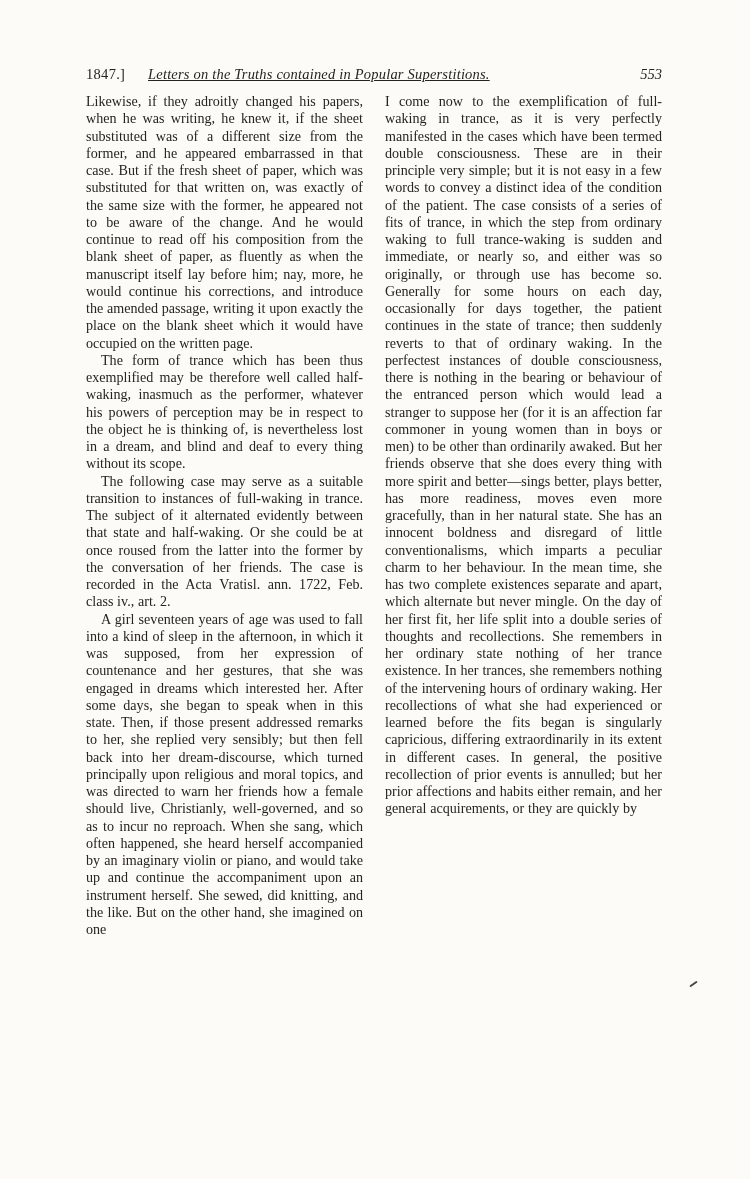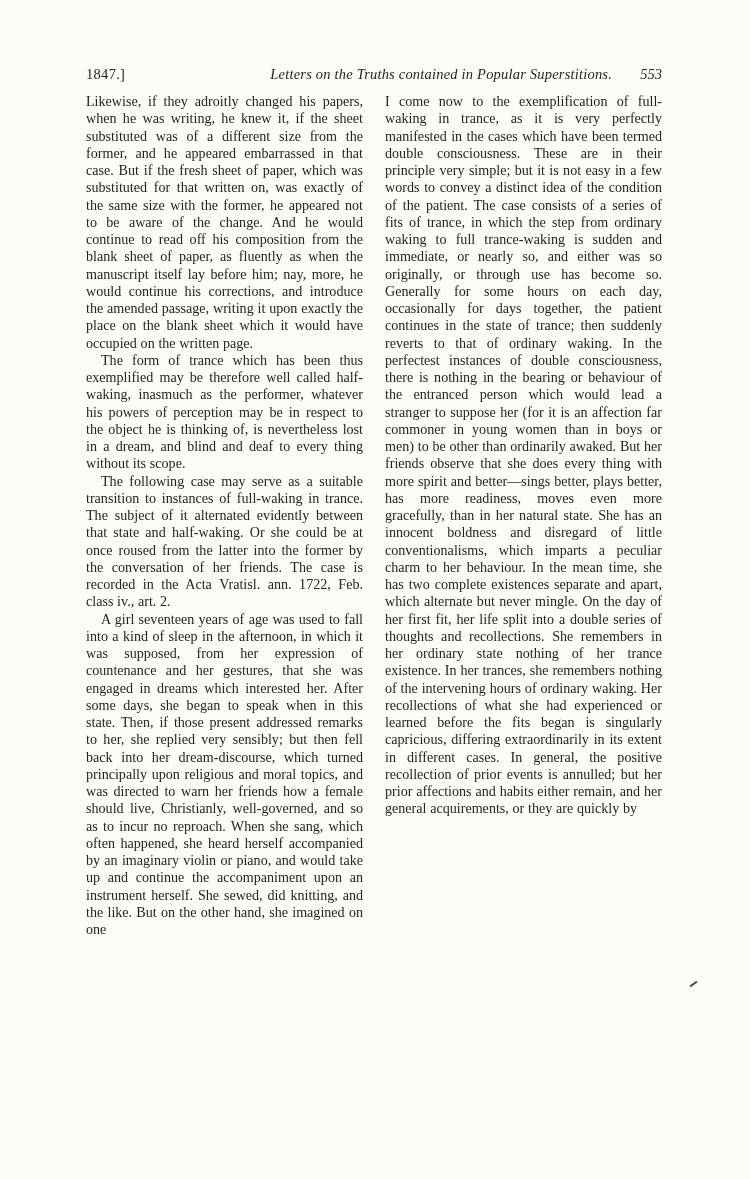--- a/index.html
+++ b/index.html
@@ -26,23 +26,24 @@
     margin-bottom: 10px;
     white-space: nowrap;
   }
   .page-header .year {
     width: 62px;
     text-align: left;
     letter-spacing: 0.3px;
   }
   .page-header .title {
     flex: 1;
-    text-align: right;
+    text-align: left;
     font-style: italic;
     letter-spacing: 0.2px;
+    text-decoration: underline;
   }
   .page-header .pagenum {
     width: 50px;
     text-align: right;
     font-style: italic;
   }
   .columns {
     display: flex;
     gap: 22px;
   }

